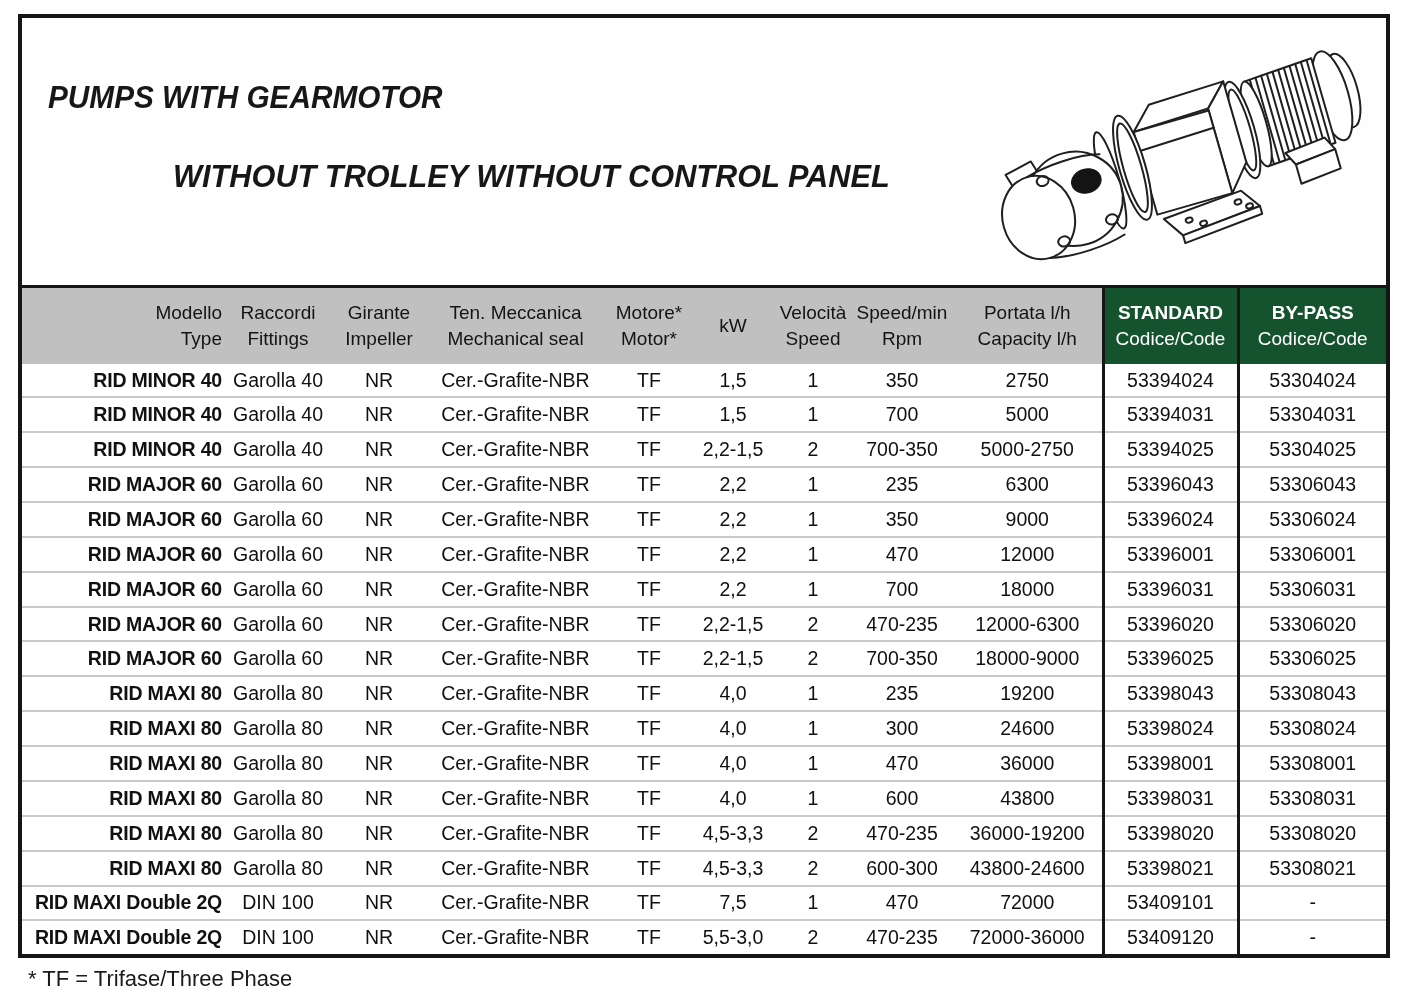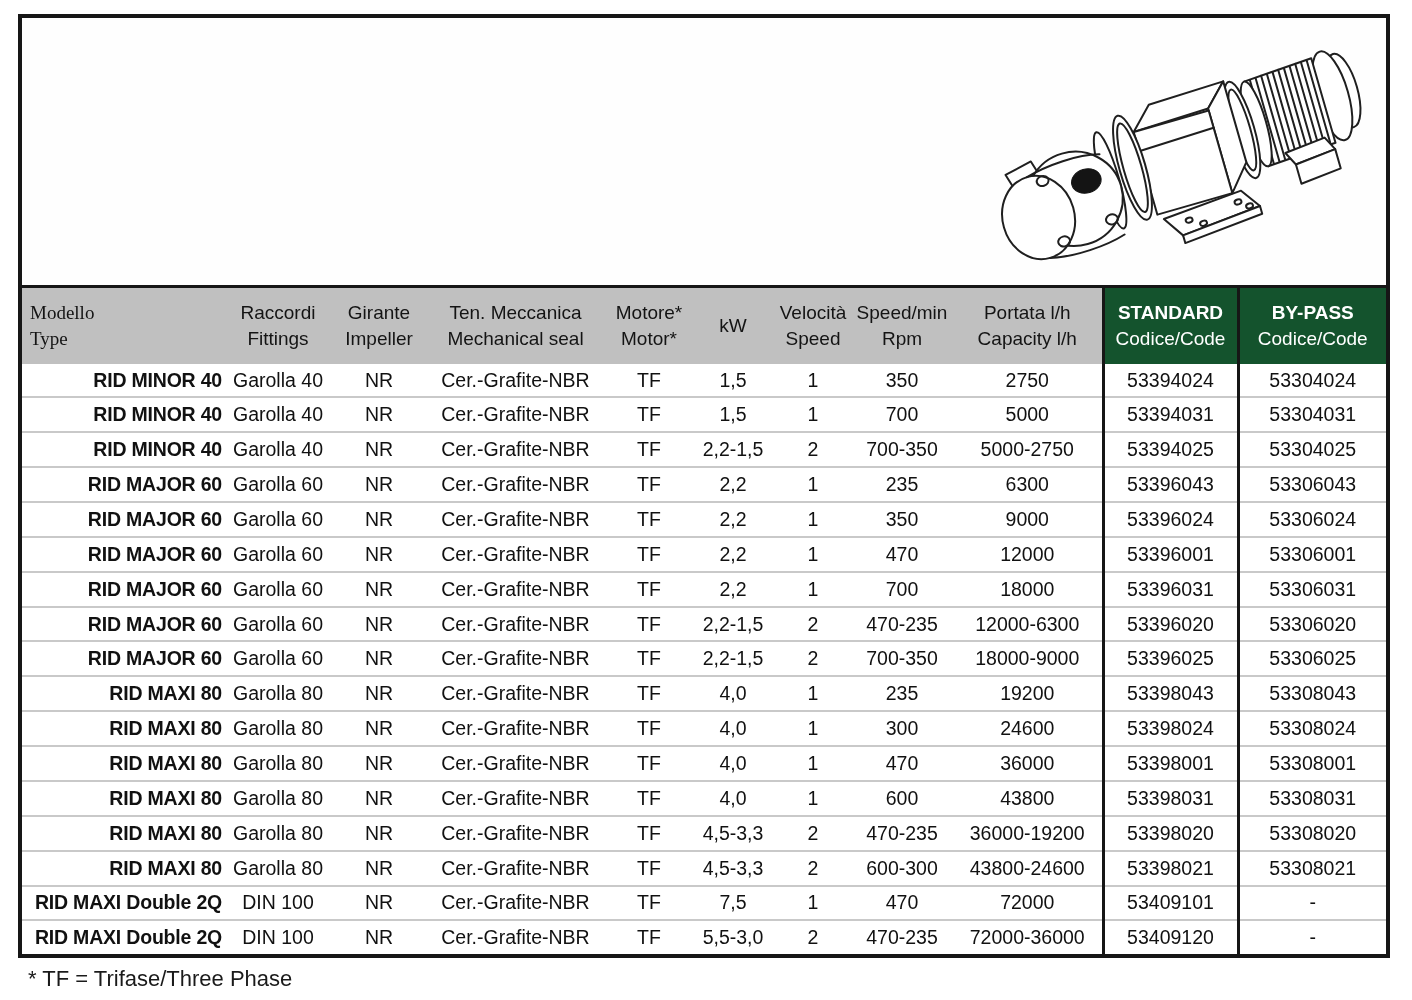--- a/index.html
+++ b/index.html
@@ -31,21 +31,21 @@
   }
   thead th{
     background:#c0c0c0;color:#141414;font-weight:normal;font-size:19px;
     height:76px;vertical-align:middle;text-align:center;padding:0;line-height:1.35;
   }
   thead th.dark{
     background:#14532d;color:#ffffff;
   }
   thead th.dark .l1{font-weight:bold;}
   thead th .l1,thead th .l2{display:block;}
-  thead th.left-col{text-align:left;padding-left:8px;font-family:Liberation Serif, serif;}
+  thead th.left-col{text-align:right;padding-left:0;}
   tbody td{
     background:#ffffff;font-size:19.5px;text-align:center;vertical-align:middle;
     border-top:2px solid #c9c9c9;padding:0;white-space:nowrap;overflow:hidden;
   }
   tbody tr:first-child td{border-top:none;}
   tbody td.col-model{
     text-align:right;padding-left:8px;font-weight:bold;font-size:19.5px;
     letter-spacing:-0.2px;
   }
   .bL{border-left:3px solid #161616 !important;}
@@ -54,20 +54,24 @@
   }
   svg .ln{fill:none;stroke:#1f1f1f;stroke-width:2;stroke-linejoin:round;stroke-linecap:round;}
   svg .wh{fill:#ffffff;stroke:#1f1f1f;stroke-width:2;stroke-linejoin:round;}
   svg .dk{fill:#141414;stroke:#141414;}
 </style>
 </head>
 <body>
 
 <div class="frame">
 
+  <div class="titles">
+    <div class="title-line title-1">PUMPS WITH GEARMOTOR</div>
+    <div class="title-line title-2">WITHOUT TROLLEY WITHOUT CONTROL PANEL</div>
+  </div>
 
   <svg class="illustration" width="404" height="264" viewBox="0 0 404 264" xmlns="http://www.w3.org/2000/svg">
     <g transform="rotate(-16 202 132)">
 
       <ellipse class="wh" cx="376" cy="118" rx="14" ry="38"></ellipse>
       <ellipse class="wh" cx="364" cy="120" rx="16" ry="46"></ellipse>
 
       <path class="wh" d="M283 82 L354 78 L354 166 L283 170 Z"></path>
       <g class="ln">
         <line x1="289" y1="82" x2="289" y2="169"></line>

